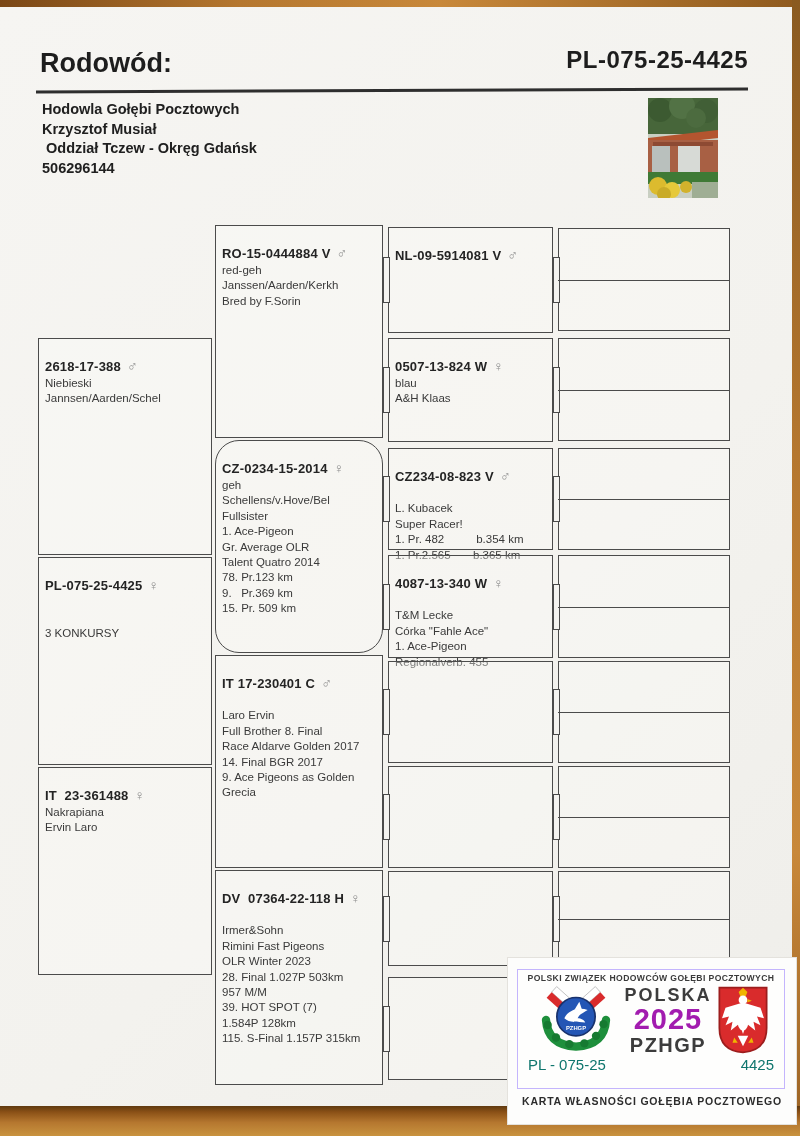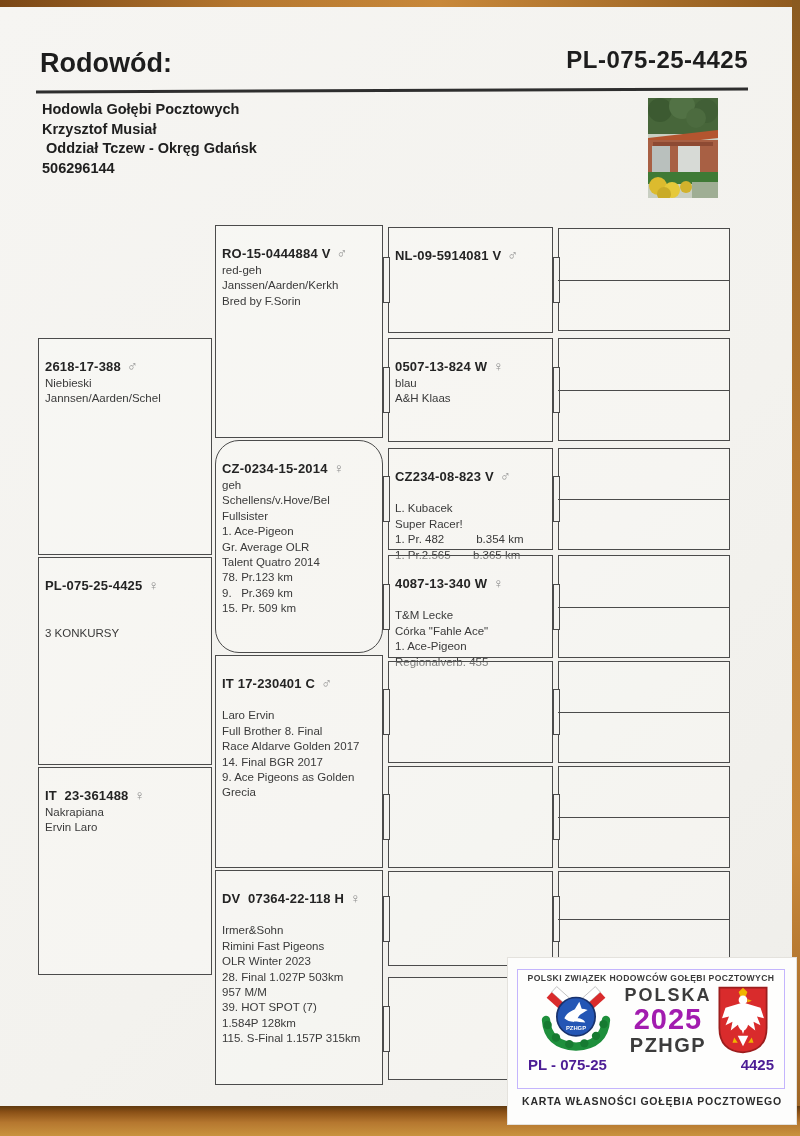--- a/index.html
+++ b/index.html
@@ -46,21 +46,21 @@
   .stamp-org{margin-top:3px;text-align:center;font-size:8.6px;font-weight:600;
     letter-spacing:0.4px;color:#3a3a3a;white-space:nowrap;}
   .stamp-mid{display:flex;align-items:flex-end;height:72px;padding:0 12px;}
   .stamp-emblem{width:92px;height:70px;flex:0 0 auto;}
   .stamp-center{flex:1;text-align:center;line-height:1;}
   .stamp-country{font-size:18px;font-weight:600;letter-spacing:2px;color:#3c3c3c;}
   .stamp-year{font-size:29px;font-weight:800;letter-spacing:1px;color:#a21caf;margin:1px 0;}
   .stamp-org-abbr{font-size:20px;font-weight:600;letter-spacing:1.5px;color:#3c3c3c;}
   .stamp-eagle{width:58px;height:70px;flex:0 0 auto;}
   .stamp-bottom{display:flex;justify-content:space-between;padding:0 10px;margin-top:1px;}
-  .stamp-district,.stamp-serial{font-size:15px;font-weight:700;color:#4c1d95;text-align:center;}
+  .stamp-district,.stamp-serial{font-size:15px;font-weight:400;color:#0f766e;text-align:center;}
   .stamp-caption{position:absolute;left:0;top:137px;width:100%;text-align:center;
     font-size:10.5px;font-weight:600;letter-spacing:0.8px;color:#2c2c2c;white-space:nowrap;}
 </style>
 </head>
 <body>
 
 <div class="paper"></div>
 <div class="wood-top"></div>
 <div class="wood-right"></div>
 <div class="wood-bottom"></div>

